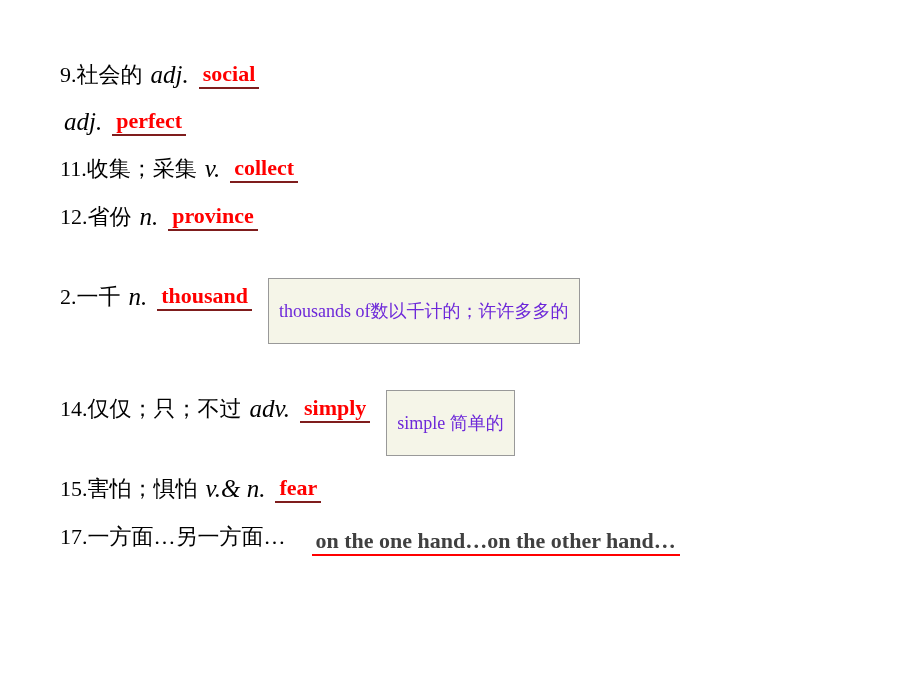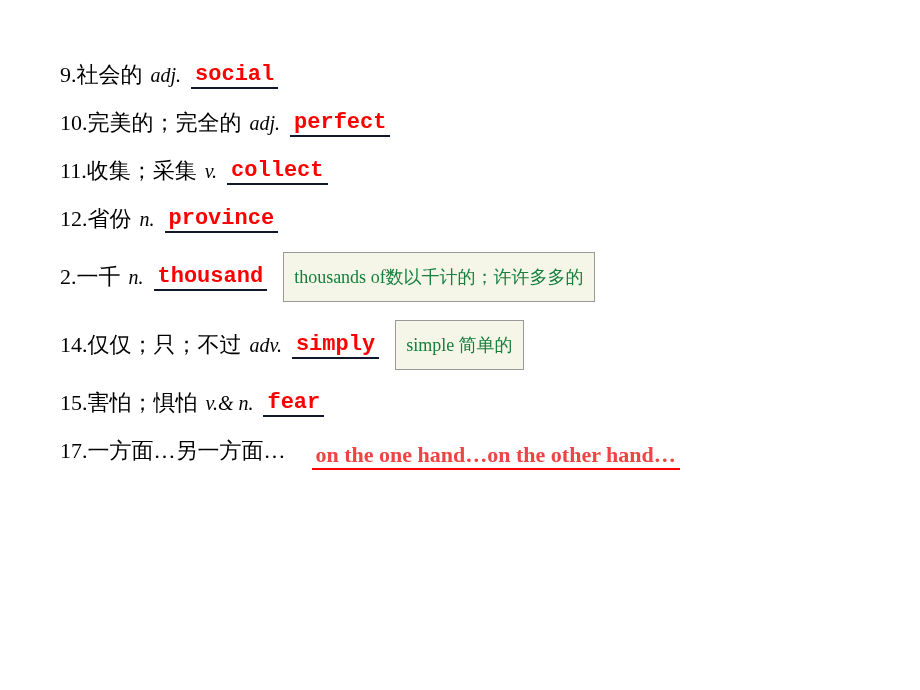--- a/index.html
+++ b/index.html
@@ -22,58 +22,58 @@
       flex-wrap: wrap;
       gap: 0 6px;
     }
     .chinese {
       font-family: 'SimSun', '宋体', serif;
       font-size: 22px;
       color: #000;
     }
     .pos {
       font-style: italic;
-      font-size: 20px;
+      font-size: 25px;
       color: #000;
       margin: 0 4px;
     }
     .answer {
       color: red;
       font-weight: bold;
       font-size: 22px;
-      border-bottom: 2px solid #0f172a;
+      border-bottom: 2px solid #7f1d1d;
       padding: 0 4px;
       margin: 0 2px;
-      font-family: Liberation Mono, monospace;
     }
     .tooltip-box {
       display: inline-block;
       border: 1px solid #999;
       background: #f5f5e8;
-      padding: 12px 10px;
+      padding: 20px 10px;
       font-size: 18px;
-      color: #15803d;
+      color: #6d28d9;
       margin-left: 10px;
       font-family: 'SimSun', '宋体', serif;
+      margin-top: 28px;
     }
     .line-17 {
       flex-direction: row;
       align-items: flex-start;
     }
     .line-17-top {
       display: flex;
       align-items: baseline;
       gap: 4px;
     }
     .line-17-bottom {
       margin-top: 6px;
       margin-left: 20px;
     }
     .answer-long {
-      color: #ef4444;
+      color: #404040;
       font-weight: bold;
       font-size: 22px;
       border-bottom: 2px solid red;
       padding: 0 4px;
       display: inline-block;
     }
     .line-row {
       display: flex;
       align-items: center;
       flex-wrap: wrap;
@@ -88,21 +88,20 @@
   <div id="lines-container">
       <div class="line">
         <div class="line-row">
           <span class="chinese">9.社会的</span>
           <span class="pos">adj.</span>
           <span class="answer">social</span>
         </div>
       </div>
       <div class="line">
         <div class="line-row">
-          <span class="chinese">10.完美的；完全的</span>
           <span class="pos">adj.</span>
           <span class="answer">perfect</span>
         </div>
       </div>
       <div class="line">
         <div class="line-row">
           <span class="chinese">11.收集；采集</span>
           <span class="pos">v.</span>
           <span class="answer">collect</span>
         </div>

